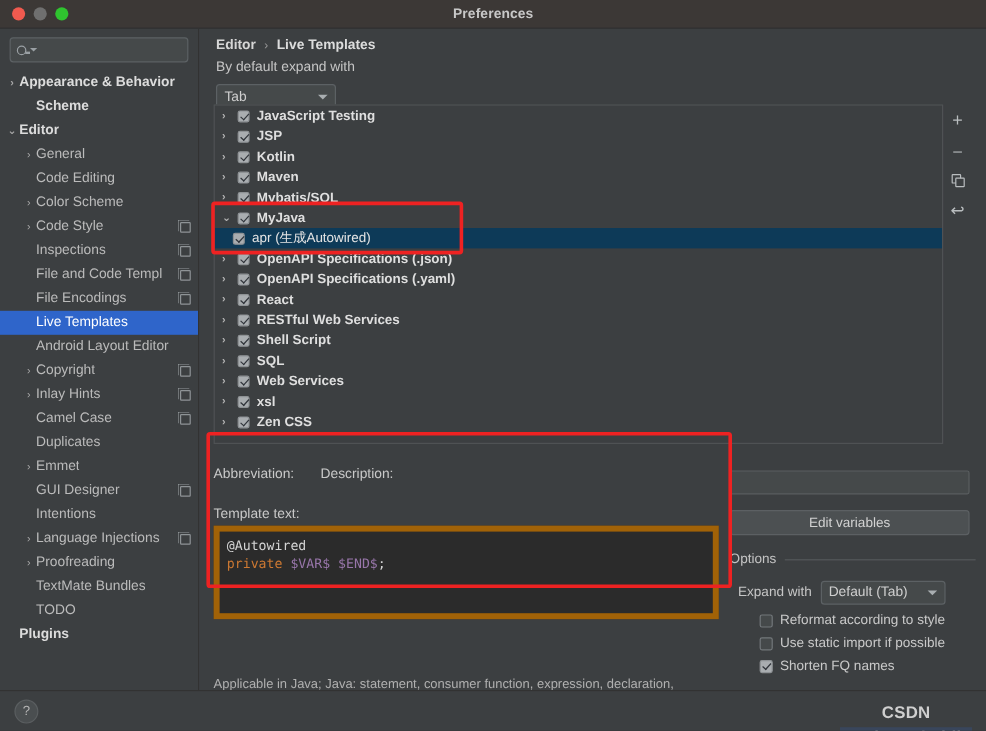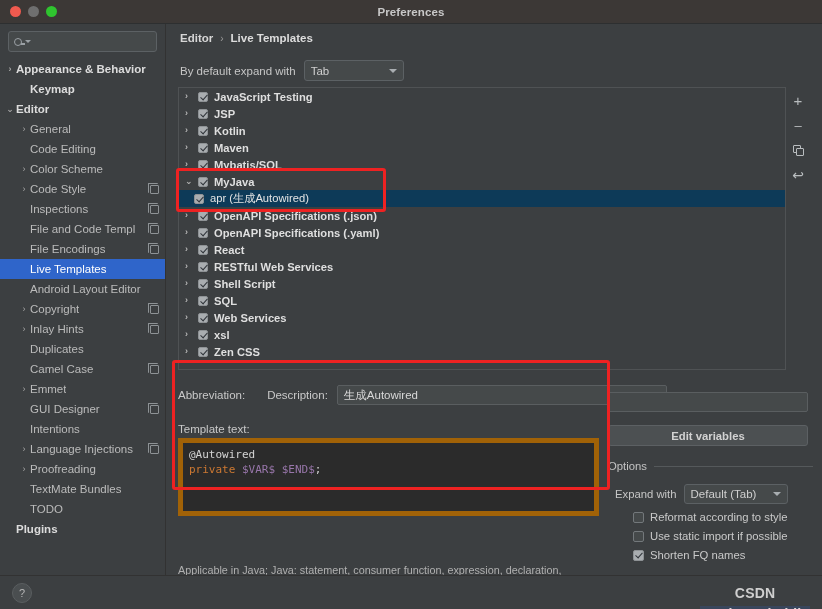--- a/index.html
+++ b/index.html
@@ -98,22 +98,22 @@
   }
   .breadcrumb {
     position: absolute; left: 14px; top: 8px;
     font-size: 11.5px; color: #d6d6d6; font-weight: 700;
     display: flex; align-items: center; gap: 7px;
   }
   .bc-sep { color: #9a9a9a; font-weight: 400; font-size: 10px; }
   .bc-cur { color: #dddddd; }
 
   .expandrow {
-    position: absolute; left: 14px; top: 36px;
-    display: flex; align-items: center; gap: 8px;
+    position: absolute; left: 14px; top: 26px;
+    display: flex; gap: 8px; flex-direction: column;
   }
   .expandrow .cap { font-size: 11.5px; color: #c6c6c6; }
   .combo {
     height: 21px; min-width: 100px;
     background: #45494a; border: 1px solid #5c6164; border-radius: 3px;
     display: flex; align-items: center; padding: 0 6px;
     font-size: 11.5px; color: #cfcfcf; position: relative;
   }
   .combo .cv { flex: 1; }
   .caret {
@@ -210,21 +210,21 @@
   
   .rightcol { position: absolute; left: 608px; top: 360px; width: 205px; }
   .varbox {
     position: absolute; left: 0; top: 8px; width: 200px; height: 20px;
     background: #45494a; border: 1px solid #5a5e60; border-radius: 2px;
   }
   .btn {
     position: absolute; left: 0; top: 41px; width: 200px; height: 21px;
     background: #4c5052; border: 1px solid #5c6063; border-radius: 3px;
     display: flex; align-items: center; justify-content: center;
-    font-size: 11.3px; color: #d2d2d2; font-weight: bold;
+    font-size: 11.3px; color: #d2d2d2;
   }
   .optgroup { position: absolute; left: 0; top: 76px; width: 205px; }
   .optlegend {
     display: flex; align-items: center; gap: 7px;
     font-size: 11.3px; color: #c3c3c3;
   }
   .optlegend .rule { flex: 1; height: 1px; background: #55595b; }
   .expandopt {
     display: flex; align-items: center; gap: 7px; margin-top: 12px;
     padding-left: 7px;
@@ -300,21 +300,21 @@
           <div class="magcaret"></div>
         </div>
       </div>
       <div class="tree" id="sidebar-tree">
           <div class="srow lvl0 bold">
             <span class="arw">›</span>
             <span class="lbl">Appearance &amp; Behavior</span>
           </div>
           <div class="srow lvl1 bold">
             <span class="arw"></span>
-            <span class="lbl">Keymap</span>
+            <span class="lbl">Scheme</span>
           </div>
           <div class="srow lvl0 bold">
             <span class="arw">⌄</span>
             <span class="lbl">Editor</span>
           </div>
           <div class="srow lvl1">
             <span class="arw">›</span>
             <span class="lbl">General</span>
           </div>
           <div class="srow lvl1">
@@ -358,26 +358,26 @@
             <span class="lbl">Copyright</span>
             <span class="copyicn"></span>
           </div>
           <div class="srow lvl1">
             <span class="arw">›</span>
             <span class="lbl">Inlay Hints</span>
             <span class="copyicn"></span>
           </div>
           <div class="srow lvl1">
             <span class="arw"></span>
+            <span class="lbl">Camel Case</span>
+            <span class="copyicn"></span>
+          </div>
+          <div class="srow lvl1">
+            <span class="arw"></span>
             <span class="lbl">Duplicates</span>
-          </div>
-          <div class="srow lvl1">
-            <span class="arw"></span>
-            <span class="lbl">Camel Case</span>
-            <span class="copyicn"></span>
           </div>
           <div class="srow lvl1">
             <span class="arw">›</span>
             <span class="lbl">Emmet</span>
           </div>
           <div class="srow lvl1">
             <span class="arw"></span>
             <span class="lbl">GUI Designer</span>
             <span class="copyicn"></span>
           </div>
@@ -519,23 +519,20 @@
             <span class="b"></span>
           </span>
       </div>
       <div class="tbtn ic-undo"></div>
     </div>
 
     <div class="form">
       <div class="frow1">
         <span class="flabel">Abbreviation:</span>
         <span class="flabel" id="desc-label">Description:</span>
-        <div class="field" id="desc-field">
-          <span>生成Autowired</span>
-        </div>
       </div>
 
       <div class="tmpl-label">Template text:</div>
 
       <div class="editor">
         <div><span>@Autowired</span></div>
         <div>
           <span class="kw">private</span><span class="pn">&nbsp;</span><span class="var">$VAR$</span><span class="pn">&nbsp;</span><span class="var">$END$</span><span class="pn">;</span>
         </div>
       </div>

